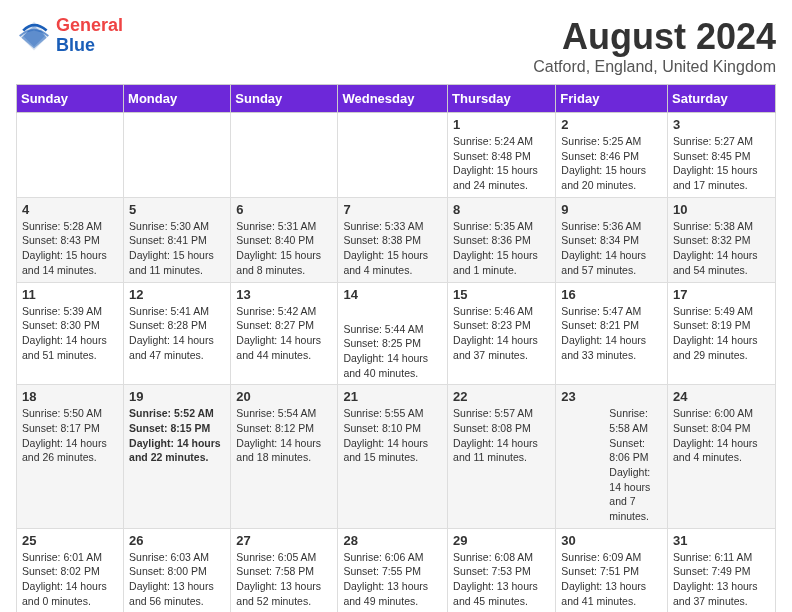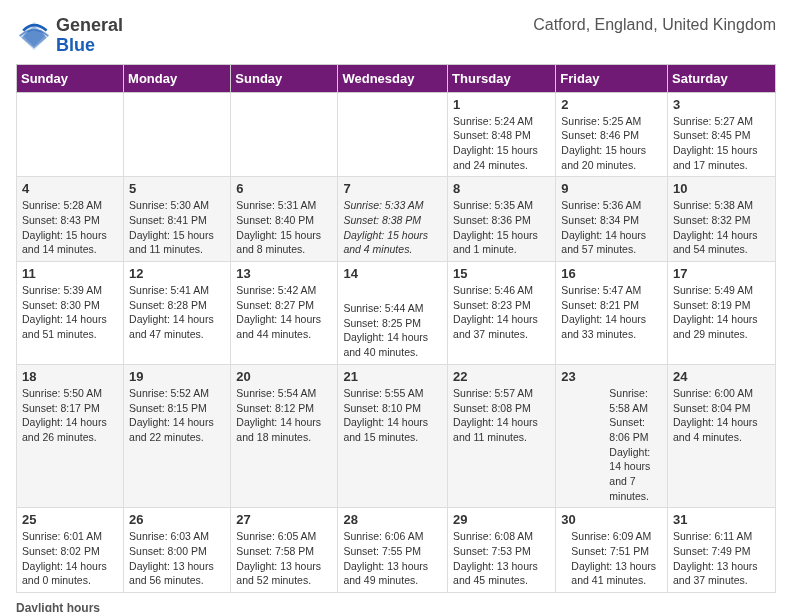--- a/index.html
+++ b/index.html
@@ -19,21 +19,21 @@
     .logo {
       display: flex;
       align-items: center;
       gap: 4px;
     }
     .logo-text {
       font-size: 18px;
       font-weight: bold;
       line-height: 1.1;
     }
-    .logo-text .general { color: #404040; }
+    .logo-text .general { color: #ef4444; }
     .logo-text .blue { color: #1a5eb8; }
     .logo-icon {
       width: 36px;
       height: 36px;
     }
     .title-block {
       text-align: right;
     }
     .month-title {
       font-size: 36px;
@@ -43,21 +43,21 @@
     .location {
       font-size: 16px;
       color: #555;
     }
     .calendar {
       width: 100%;
       border-collapse: collapse;
       font-size: 11px;
     }
     .calendar th {
-      background-color: #701a75;
+      background-color: #6d28d9;
       color: #fff;
       padding: 6px 4px;
       text-align: left;
       font-size: 13px;
       font-weight: bold;
       border: 1px solid #ccc;
     }
     .calendar td {
       vertical-align: top;
       border: 1px solid #ddd;
@@ -99,20 +99,21 @@
       <polygon points="14,14 28,14 34,22 20,34 6,22" fill="#1a5eb8" opacity="0.5"></polygon>
       <path d="M8,14 Q20,2 34,14" stroke="#1a5eb8" stroke-width="3" fill="none"></path>
       <path d="M4,20 Q20,6 36,20" stroke="#1a5eb8" stroke-width="2" fill="none" opacity="0.6"></path>
     </svg>
     <div class="logo-text">
       <div><span class="general">General</span></div>
       <div><span class="blue">Blue</span></div>
     </div>
   </div>
   <div class="title-block">
+    <div class="month-title">August 2024</div>
     <div class="location">Catford, England, United Kingdom</div>
   </div>
 </div>
 
 <table class="calendar">
   <thead>
     <tr>
     <th>Sunday</th>
         <th>Monday</th>
         <th>Sunday</th>
@@ -167,21 +168,21 @@
         </td>
         <td>
           <div class="day-num">6</div>
           <div class="day-info" style="white-space: pre-line;">Sunrise: 5:31 AM
 Sunset: 8:40 PM
 Daylight: 15 hours
 and 8 minutes.</div>
         </td>
         <td>
           <div class="day-num">7</div>
-          <div class="day-info" style="white-space: pre-line; font-style: italic;">Sunrise: 5:33 AM
+          <div class="day-info" style="white-space: pre-line;">Sunrise: 5:33 AM
 Sunset: 8:38 PM
 Daylight: 15 hours
 and 4 minutes.</div>
         </td>
         <td>
           <div class="day-num">8</div>
           <div class="day-info" style="white-space: pre-line;">Sunrise: 5:35 AM
 Sunset: 8:36 PM
 Daylight: 15 hours
 and 1 minute.</div>
@@ -255,21 +256,21 @@
       <tr>
         <td>
           <div class="day-num">18</div>
           <div class="day-info" style="white-space: pre-line;">Sunrise: 5:50 AM
 Sunset: 8:17 PM
 Daylight: 14 hours
 and 26 minutes.</div>
         </td>
         <td>
           <div class="day-num">19</div>
-          <div class="day-info" style="white-space: pre-line;">Sunrise: 5:52 AM
+          <div class="day-info" style="white-space: pre-line; font-weight: bold;">Sunrise: 5:52 AM
 Sunset: 8:15 PM
 Daylight: 14 hours
 and 22 minutes.</div>
         </td>
         <td>
           <div class="day-num">20</div>
           <div class="day-info" style="white-space: pre-line;">Sunrise: 5:54 AM
 Sunset: 8:12 PM
 Daylight: 14 hours
 and 18 minutes.</div>
@@ -334,21 +335,21 @@
         </td>
         <td>
           <div class="day-num">29</div>
           <div class="day-info" style="white-space: pre-line;">Sunrise: 6:08 AM
 Sunset: 7:53 PM
 Daylight: 13 hours
 and 45 minutes.</div>
         </td>
         <td>
           <div class="day-num">30</div>
-          <div class="day-info" style="white-space: pre-line; margin-left: 10px;">Sunrise: 6:09 AM
+          <div class="day-info" style="white-space: pre-line;">Sunrise: 6:09 AM
 Sunset: 7:51 PM
 Daylight: 13 hours
 and 41 minutes.</div>
         </td>
         <td>
           <div class="day-num">31</div>
           <div class="day-info" style="white-space: pre-line;">Sunrise: 6:11 AM
 Sunset: 7:49 PM
 Daylight: 13 hours
 and 37 minutes.</div>

